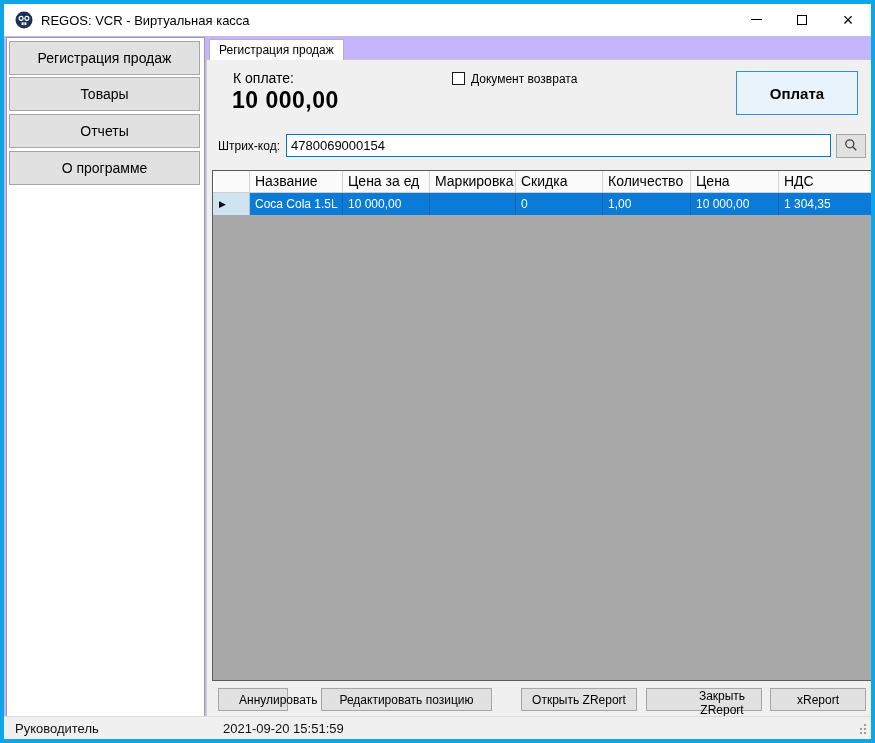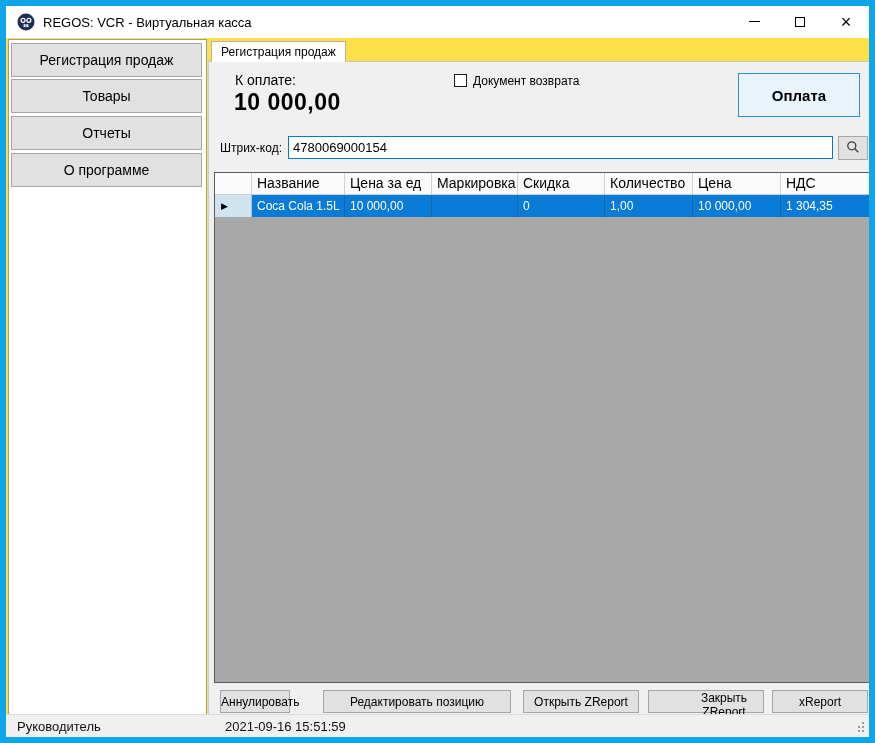--- a/index.html
+++ b/index.html
@@ -1,17 +1,17 @@
 <!DOCTYPE html>
 <html><head>
 <meta charset="utf-8">
 <style>
   * { margin:0; padding:0; box-sizing:border-box; }
   html,body { background:#fff; font-family:"Liberation Sans", sans-serif; }
-  .window { position:relative; width:875px; height:743px; border:6px solid #0ea5e9; background:#fde047; overflow:hidden; }
+  .window { position:relative; width:875px; height:743px; border:4px solid #0ea5e9; background:#c4b5fd; overflow:hidden; }
 
   
   .titlebar { position:absolute; left:0; top:0; right:0; height:32px; background:#fff; display:flex; align-items:center; padding-left:11px; }
   .app-icon { width:18px; height:18px; display:inline-block; }
   .title { font-size:13px; color:#000; margin-left:8px; white-space:nowrap; }
   .caption-buttons { position:absolute; top:0; right:0; display:flex; }
   .cap-btn { width:46px; height:31px; display:flex; align-items:center; justify-content:center; cursor:default; }
   .glyph-min { width:11px; height:0; border-top:1px solid #000; display:inline-block; }
   .glyph-max { width:10px; height:10px; border:1px solid #000; display:inline-block; }
   .glyph-close { font-size:18px; line-height:1; color:#000; }
@@ -44,22 +44,22 @@
   .grid-row { display:flex; height:22px; background:#0a7bd6; }
   .indicator-h { width:37px; border-right:1px solid #d2d2d2; }
   .indicator { width:37px; background:#cfe3f1; border-right:1px solid #a9c4d6; display:flex; align-items:center; }
   .row-marker { margin-left:6px; font-size:9px; color:#000; }
   .gc { border-right:1px solid #1465aa; color:#fff; font-size:12px; line-height:22px; padding-left:5px; white-space:nowrap; overflow:hidden; }
   .c1 { width:93px; } .c2 { width:87px; } .c3 { width:86px; } .c4 { width:87px; }
   .c5 { width:88px; } .c6 { width:88px; } .c7 { width:94px; flex:1; }
 
   
   .act-btn { position:absolute; top:628px; height:23px; background:#e1e1e1; border:1px solid #a6a6a6; font-size:12px; color:#000; font-family:"Liberation Sans",sans-serif; text-align:center; }
-  .a0 { left:11px;  width:70px; }
-  .a1 { left:114px; width:188px; }
+  .a0 { left:11px;  width:70px;padding-left:20px; }
+  .a1 { left:114px; width:171px; }
   .a2 { left:314px; width:116px; }
   .a3 { left:439px; width:116px;padding-left:36px; }
   .a4 { left:563px; width:96px; }
 
   
   .statusbar { position:absolute; left:0; right:0; bottom:0; height:23px; background:#f0f0f0; border-top:1px solid #dcdcdc; }
   .status-user { position:absolute; left:11px; top:4px; font-size:13px; color:#111; }
   .status-datetime { position:absolute; left:219px; top:4px; font-size:13px; color:#111; }
   .grip { position:absolute; right:4px; bottom:4px; width:11px; height:11px; }
   .grip::before { content:""; position:absolute; left:0; top:8px; width:2px; height:2px; background:transparent;
@@ -151,17 +151,17 @@
 
     <button class="act-btn a0">Аннулировать</button>
     <button class="act-btn a1">Редактировать позицию</button>
     <button class="act-btn a2">Открыть ZReport</button>
     <button class="act-btn a3">Закрыть ZReport</button>
     <button class="act-btn a4">xReport</button>
   </div>
 
   <div class="statusbar">
     <span class="status-user">Руководитель</span>
-    <span class="status-datetime">2021-09-16 15:51:59</span>
+    <span class="status-datetime">2021-09-20 15:51:59</span>
     <span class="grip"></span>
   </div>
 
 </div>
 
 </body></html>

